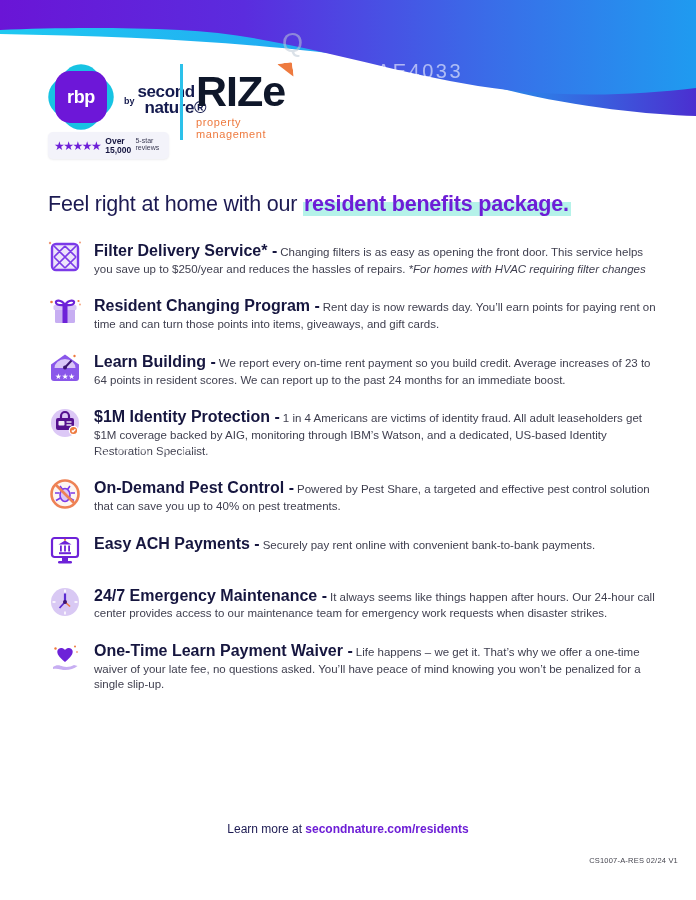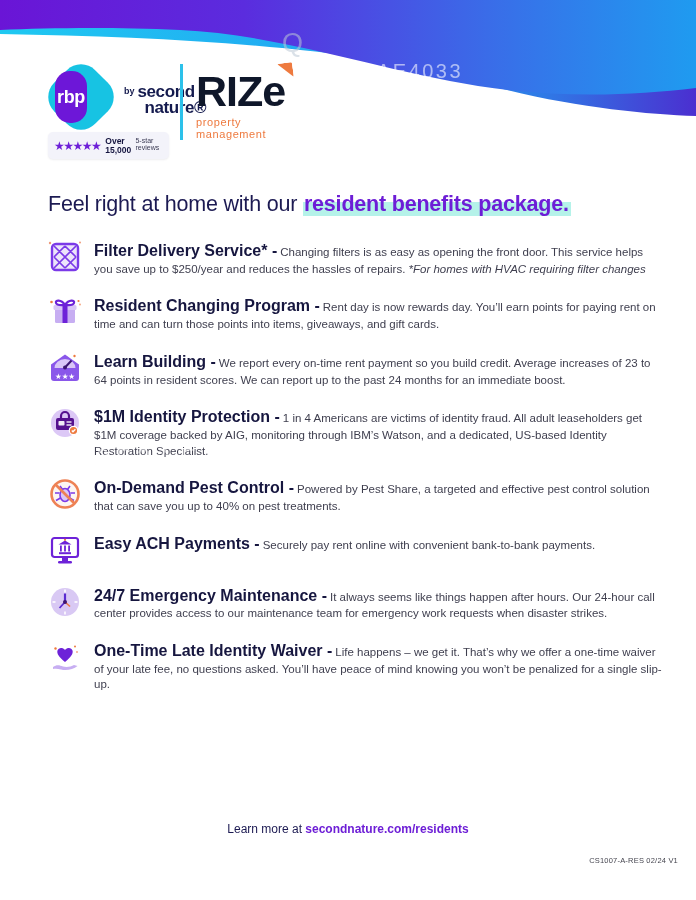--- a/index.html
+++ b/index.html
@@ -30,27 +30,27 @@
 
   
   .logo-row { position: absolute; top: 62px; left: 48px; z-index: 2; }
 
   .rbp-badge { position: absolute; left: 0; top: 2px; width: 66px; height: 66px; }
   .rbp-blob {
     position: absolute; left: 4px; top: 4px; width: 58px; height: 58px;
     background: #17c3e3; border-radius: 20px; transform: rotate(45deg);
   }
   .rbp-squircle {
-    position: absolute; left: 7px; top: 7px; width: 32px; height: 52px;
+    position: absolute; left: 7px; top: 7px; width: 52px; height: 52px;
     background: #6d17d8; border-radius: 15px;
     display: flex; align-items: center; justify-content: center;
   }
   .rbp-squircle span { color: #fff; font-weight: 800; font-size: 18px; letter-spacing: -0.3px; }
 
-  .sn-text { position: absolute; left: 76px; top: 22px; display: flex; color: #141a4e; }
+  .sn-text { position: absolute; left: 76px; top: 22px; display: flex; color: #141a4e; align-items: center; }
   .sn-by { font-size: 9px; font-weight: 600; margin: 2px 3px 0 0; }
   .sn-lines { font-weight: 800; font-size: 17px; line-height: 0.92; letter-spacing: -0.4px; }
   .sn-lines .l2 { padding-left: 7px; }
 
   .reviews-pill {
     position: absolute; left: 0; top: 70px; width: 121px; height: 27px;
     background: #f3f3fa; border-radius: 5px; display: flex; align-items: center;
     padding: 0 6px; gap: 5px; box-shadow: 0 1px 2px rgba(20,20,60,0.08);
   }
   .stars { color: #6d1fd8; font-size: 12px; letter-spacing: -1.5px; white-space: nowrap; }
@@ -263,21 +263,21 @@
     </li>
 
     <li class="benefit">
       <svg class="b-icon" viewBox="0 0 34 34">
         <path d="M17 22 C11 17 8.5 13.5 9.5 10.5 C10.5 7.5 14.5 7 17 10 C19.5 7 23.5 7.5 24.5 10.5 C25.5 13.5 23 17 17 22 Z" fill="#6d22d8"></path>
         <path d="M5 27 C9 24 12 25.5 15 26.5 C18 27.5 23 27 26 25 L29.5 26 C25.5 29.5 18 31 13 29.5 C9.5 28.5 7 28.6 5 29 Z" fill="#c7aef2"></path>
         <circle cx="7.5" cy="8.5" r="1.2" fill="#ee7a3f"></circle>
           <circle cx="27" cy="6.5" r="1" fill="#ee7a3f"></circle>
           <circle cx="29" cy="12" r="0.9" fill="#f4a07a"></circle>
       </svg>
-      <p class="b-text"><span class="b-title">One-Time Late Identity Waiver -</span><span>Life happens – we get it. That’s why we offer a one-time waiver of your late fee, no questions asked. You’ll have peace of mind knowing you won’t be penalized for a single slip-up.</span></p>
+      <p class="b-text"><span class="b-title">One-Time Learn Payment Waiver -</span><span>Life happens – we get it. That’s why we offer a one-time waiver of your late fee, no questions asked. You’ll have peace of mind knowing you won’t be penalized for a single slip-up.</span></p>
     </li>
 
   </ul>
 
   <div class="footer-line">
     <span>Learn more at </span><span class="lnk">secondnature.com/residents</span>
   </div>
   <div class="doc-code">CS1007-A-RES 02/24 V1</div>
 
 </div>

